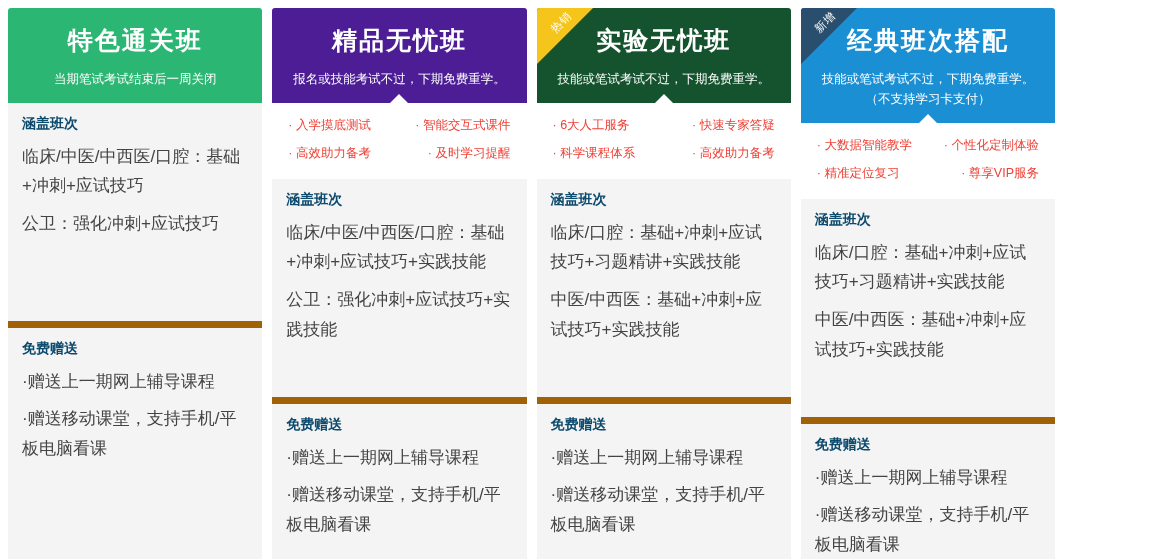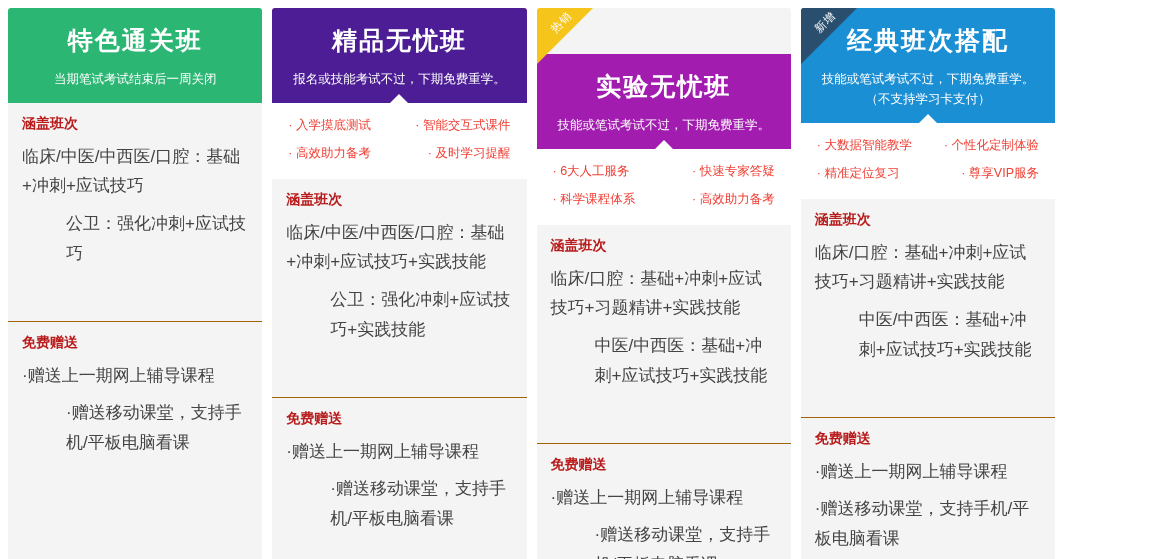--- a/index.html
+++ b/index.html
@@ -48,21 +48,21 @@
     line-height: 1.6;
     font-weight: normal;
   }
   .card-sub .line2 {
     display: block;
     margin-top: 0;
   }
   
   .theme-green  .card-head { background: #2bb673; }
   .theme-lime   .card-head { background: #4c1d95; }
-  .theme-orange .card-head { background: #a21caf; margin-top: 46px; }
+  .theme-orange .card-head { background: #14532d; }
   .theme-blue   .card-head { background: #1b8fd4; }
 
   
   .ribbon {
     position: absolute;
     top: 0;
     left: 0;
     width: 62px;
     height: 26px;
     z-index: 5;
@@ -125,35 +125,35 @@
     color: #ef4136;
     line-height: 1.4;
     white-space: nowrap;
   }
 
   .section {
     padding: 12px 14px 10px 14px;
     background: #f4f4f4;
   }
   .section + .section {
-    border-top: 1px solid #a16207;
+    border-top: 7px solid #a16207;
   }
   .sec-title {
     font-size: 14px;
     font-weight: bold;
-    color: #b91c1c;
+    color: #0c4a6e;
     margin-bottom: 9px;
   }
   .sec-line {
     font-size: 17px;
     color: #444;
     line-height: 1.75;
     margin-bottom: 8px;
   }
-  .sec-line:last-child { margin-bottom: 0; margin-left: 44px; }
+  .sec-line:last-child { margin-bottom: 0; }
   .body-area {
     min-height: 196px;
   }
   .gift-area { }
 </style>
 </head>
 <body>
 
 <div class="board">
 

